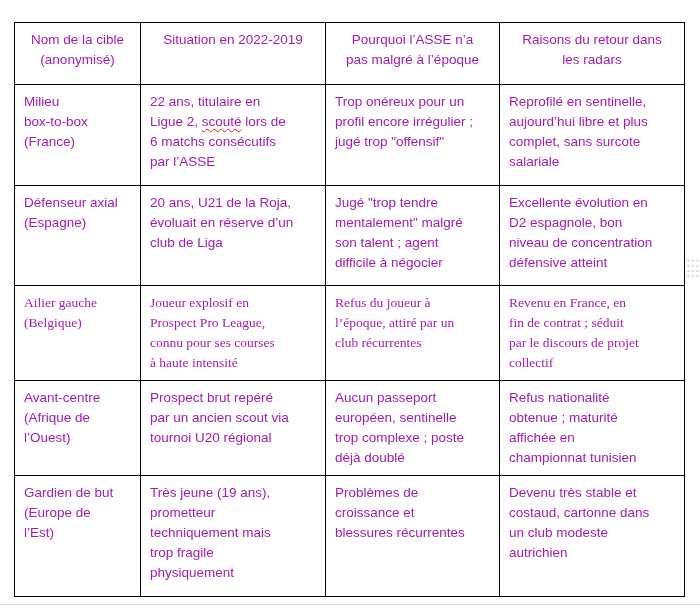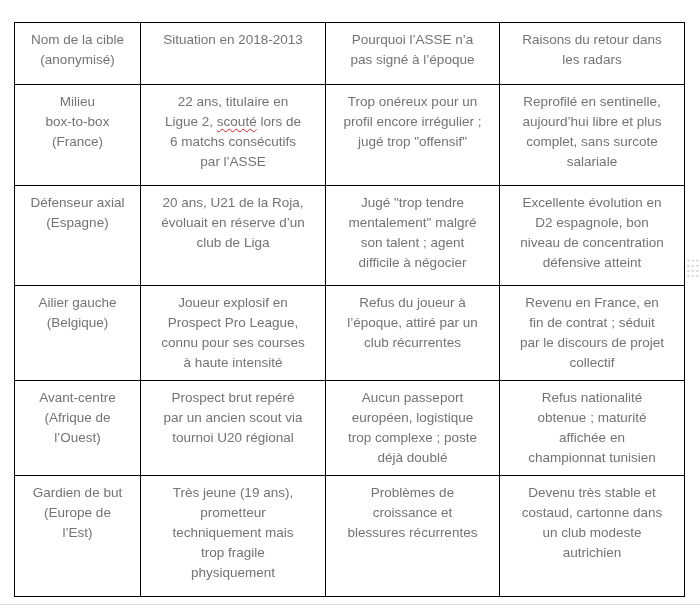--- a/index.html
+++ b/index.html
@@ -22,31 +22,31 @@
     border-collapse: collapse;
     table-layout: fixed;
   }
   .doc-table th,
   .doc-table td {
     border: 1.5px solid #000000;
     vertical-align: top;
     padding: 7px 9px;
     font-size: 13.5px;
     line-height: 20px;
-    color: #737373;
+    color: #a21caf;
     font-weight: normal;
     white-space: pre-wrap;
     overflow-wrap: break-word;
   }
   .doc-table th { text-align: center; }
-  .doc-table td { text-align: center; }
+  .doc-table td { text-align: left; }
   tr.row-header  { height: 62px; }
   tr.row-1 { height: 101px; }
   tr.row-2 { height: 100px; }
-  tr.row-3 { height: 93px; }
+  tr.row-3 { height: 93px; font-family: Liberation Serif, serif; }
   tr.row-4 { height: 70px; }
   tr.row-5 { height: 121px; }
   .misspelled {
     text-decoration-line: underline;
     text-decoration-style: wavy;
     text-decoration-color: #e02020;
     text-decoration-thickness: 1px;
     text-underline-offset: 2px;
   }
   .page-edge-line {
@@ -75,23 +75,23 @@
   <colgroup>
     <col style="width:126px">
     <col style="width:185px">
     <col style="width:174px">
     <col style="width:185px">
   </colgroup>
   <thead>
     <tr class="row-header">
       <th>Nom de la cible
 (anonymisé)</th>
-      <th>Situation en 2018-2013</th>
+      <th>Situation en 2022-2019</th>
       <th>Pourquoi l’ASSE n’a
-pas signé à l’époque</th>
+pas malgré à l’époque</th>
       <th>Raisons du retour dans
 les radars</th>
     </tr>
   </thead>
   <tbody>
     <tr class="row-1">
       <td>Milieu
 box-to-box
 (France)</td>
       <td><span>22 ans, titulaire en
@@ -137,21 +137,21 @@
 collectif</td>
     </tr>
     <tr class="row-4">
       <td>Avant-centre
 (Afrique de
 l’Ouest)</td>
       <td>Prospect brut repéré
 par un ancien scout via
 tournoi U20 régional</td>
       <td>Aucun passeport
-européen, logistique
+européen, sentinelle
 trop complexe ; poste
 déjà doublé</td>
       <td>Refus nationalité
 obtenue ; maturité
 affichée en
 championnat tunisien</td>
     </tr>
     <tr class="row-5">
       <td>Gardien de but
 (Europe de

